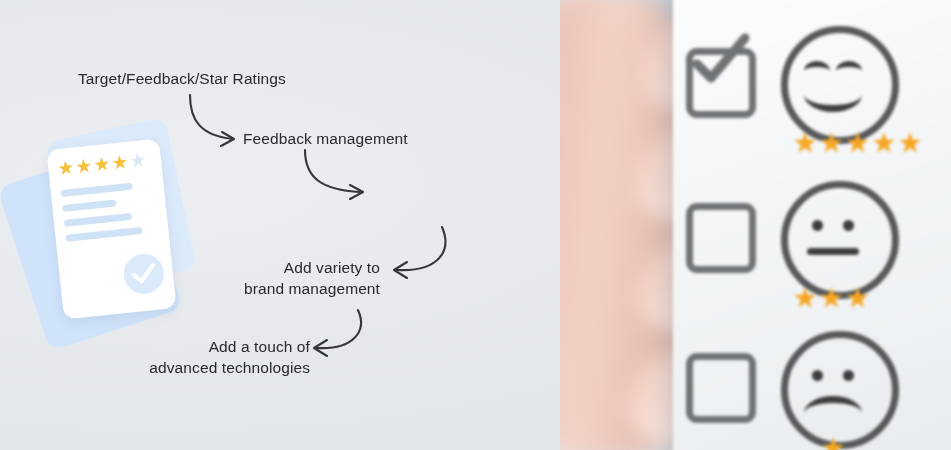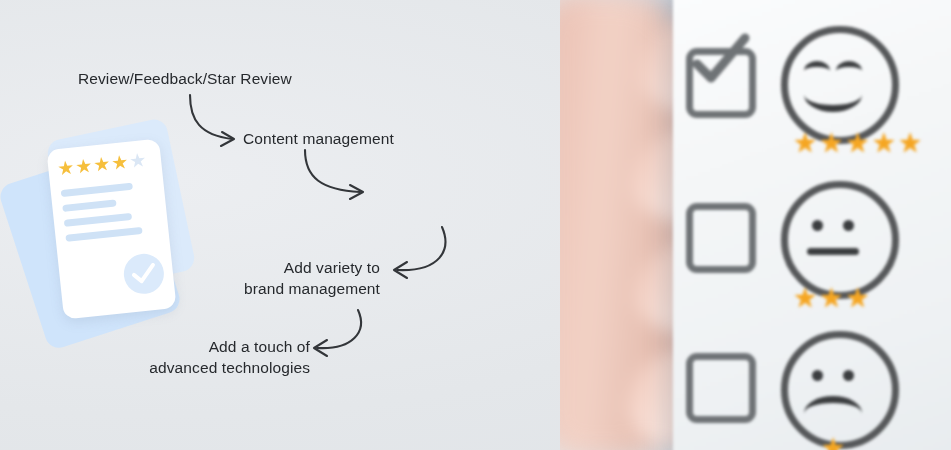--- a/index.html
+++ b/index.html
@@ -239,20 +239,20 @@
       <path d="M350 185 L363 192 L350 199"></path>
 
       <path d="M442 227 C452 250, 440 272, 397 270"></path>
       <path d="M407 262 L394 270 L407 278"></path>
 
       <path d="M358 310 C368 332, 352 350, 317 348"></path>
       <path d="M327 340 L314 348 L327 356"></path>
     </g>
   </svg>
 
-  <div class="flow-text t1">Review/Feedback/Star Review</div>
-  <div class="flow-text t2">Content management</div>
+  <div class="flow-text t1">Target/Feedback/Star Ratings</div>
+  <div class="flow-text t2">Feedback management</div>
   <div class="flow-text t4">Add variety to
 brand management</div>
   <div class="flow-text t5">Add a touch of
 advanced technologies</div>
 
 </div>
 
 </body></html>

